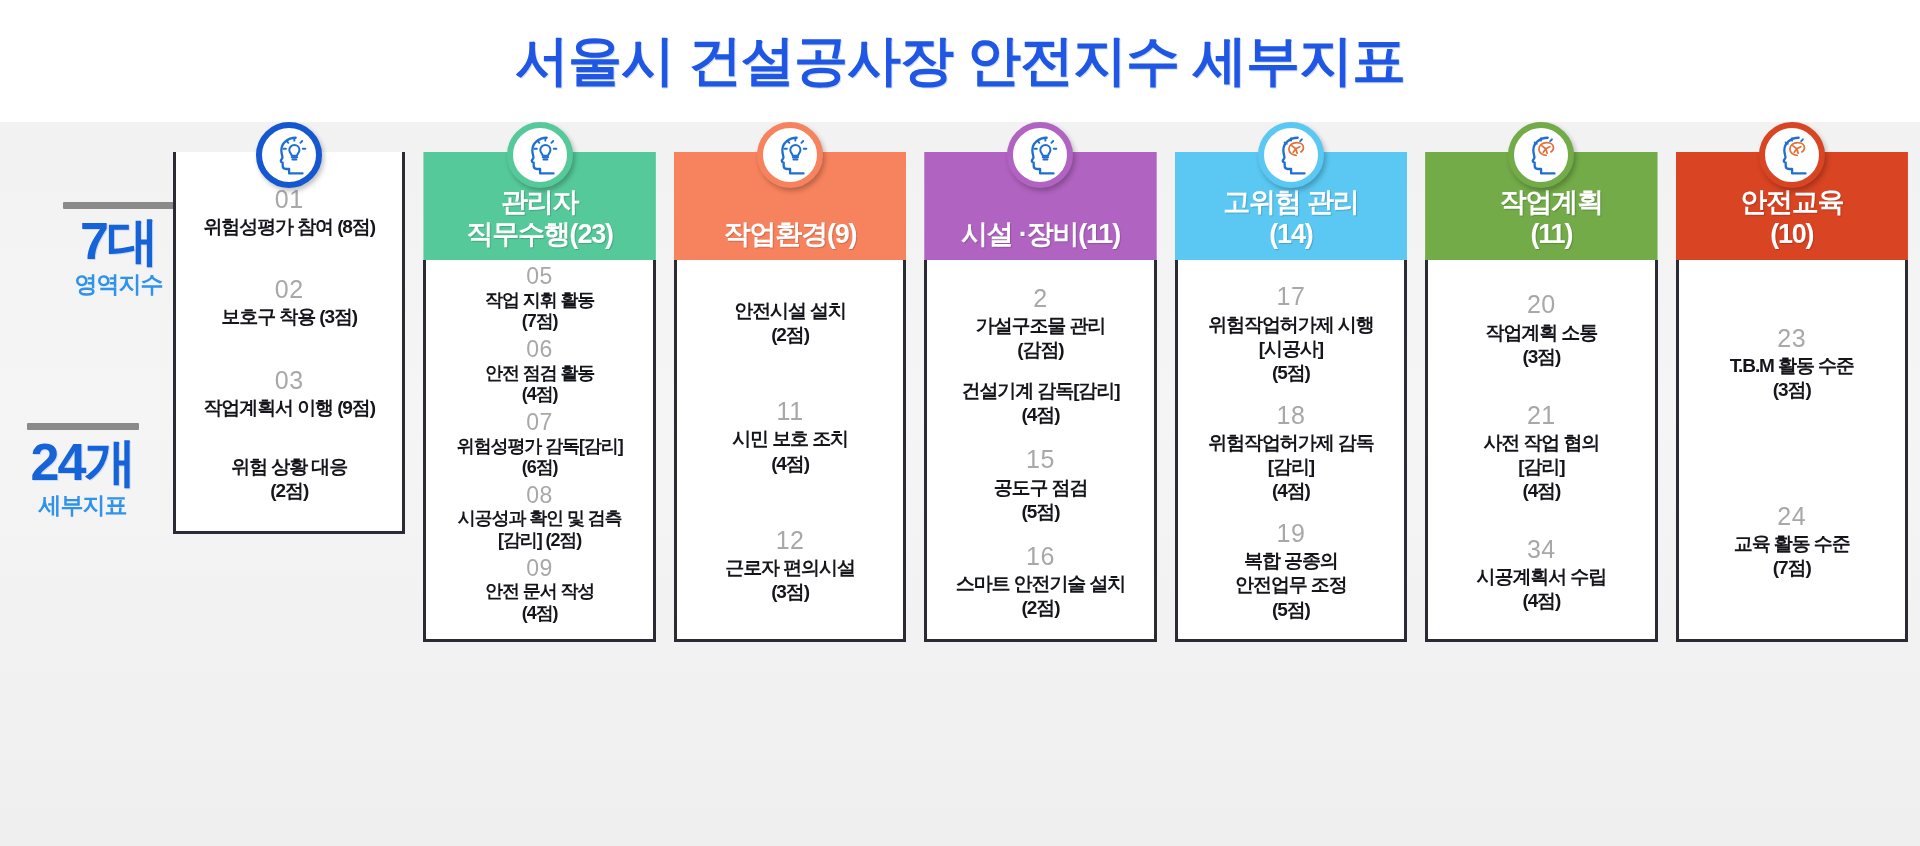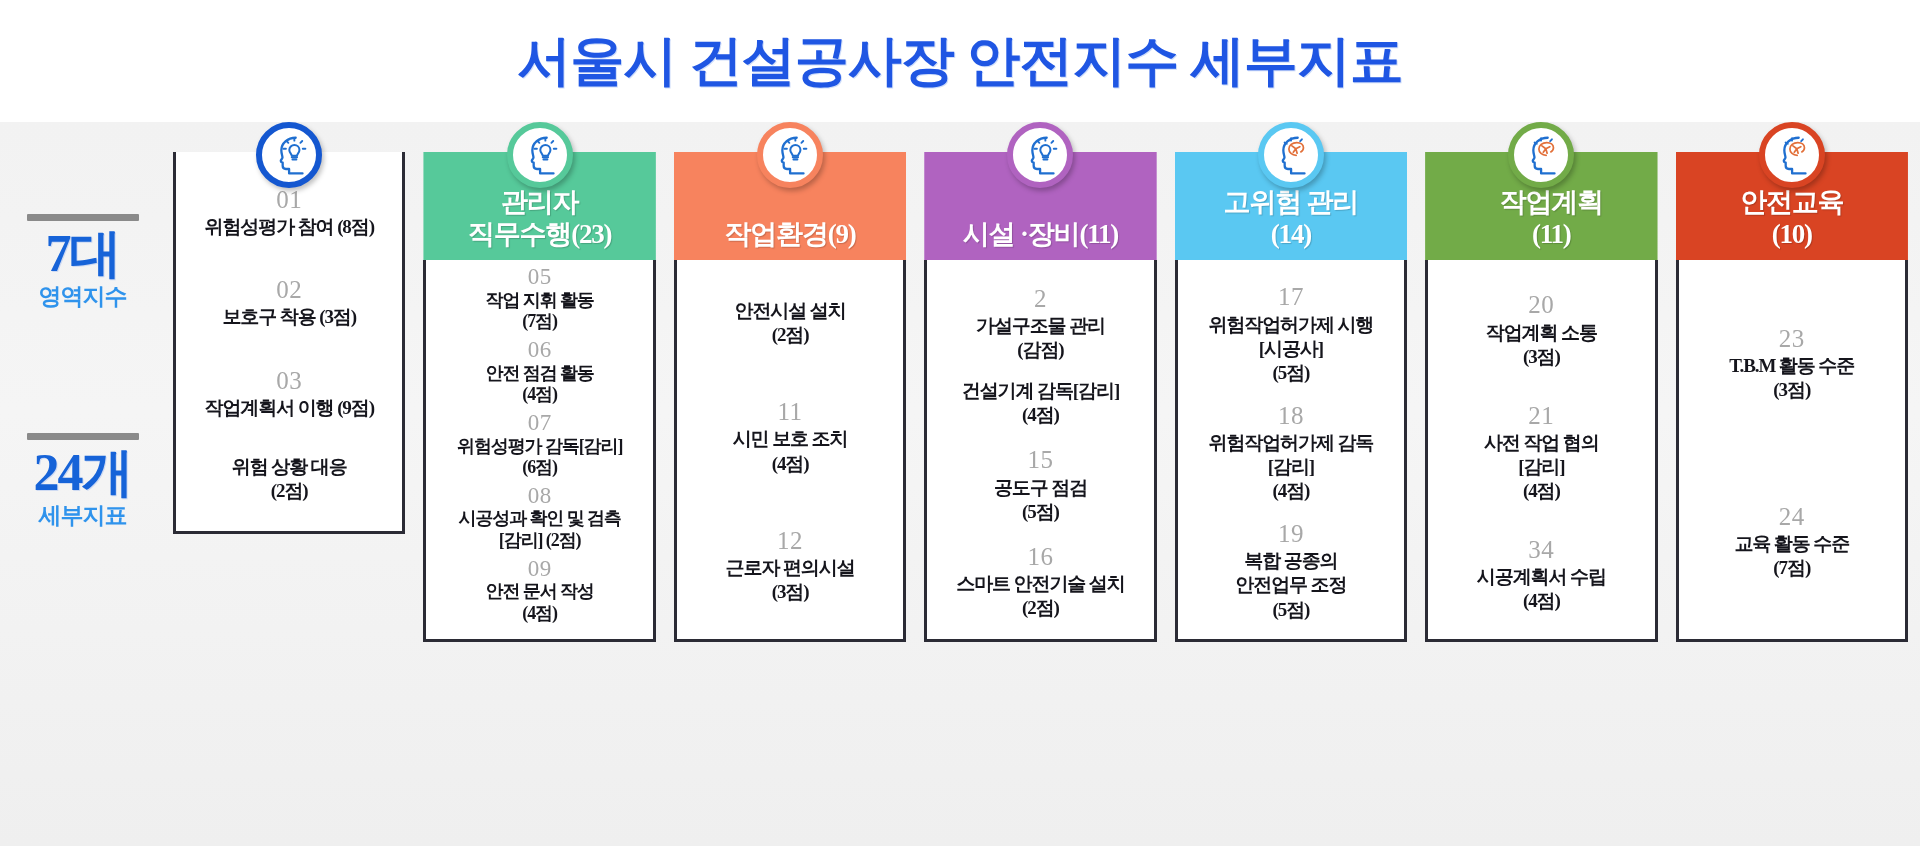--- a/index.html
+++ b/index.html
@@ -8,21 +8,20 @@
     width:1920px; height:846px;
     overflow:hidden;
     background:#ffffff;
     font-family:"Liberation Sans","DejaVu Sans",sans-serif;
   }
 
   #page {
     position:relative;
     width:1920px; height:846px;
     background:#0f172a;
-    font-family:Liberation Serif, serif;
   }
 
   
   .title-bar {
     height:122px;
     display:flex; align-items:center; justify-content:center;
     background:#ffffff;
   }
   .title-text {
     font-size:54px;
@@ -46,22 +45,22 @@
   .legend {
     width:165px;
     flex:0 0 165px;
     position:relative;
   }
   .legend-block {
     position:absolute;
     left:0; width:165px;
     text-align:center;
   }
-  .legend-block.b1 { top:92px; }
-  .legend-block.b2 { top:311px; }
+  .legend-block.b1 { top:80px;margin-left:36px; }
+  .legend-block.b2 { top:301px; }
 
   .legend-rule {
     width:112px; height:7px;
     background:#8a8a8a;
     margin:0 auto 6px auto;
     border-radius:1px;
   }
   .legend-big {
     font-size:52px;
     font-weight:bold;

